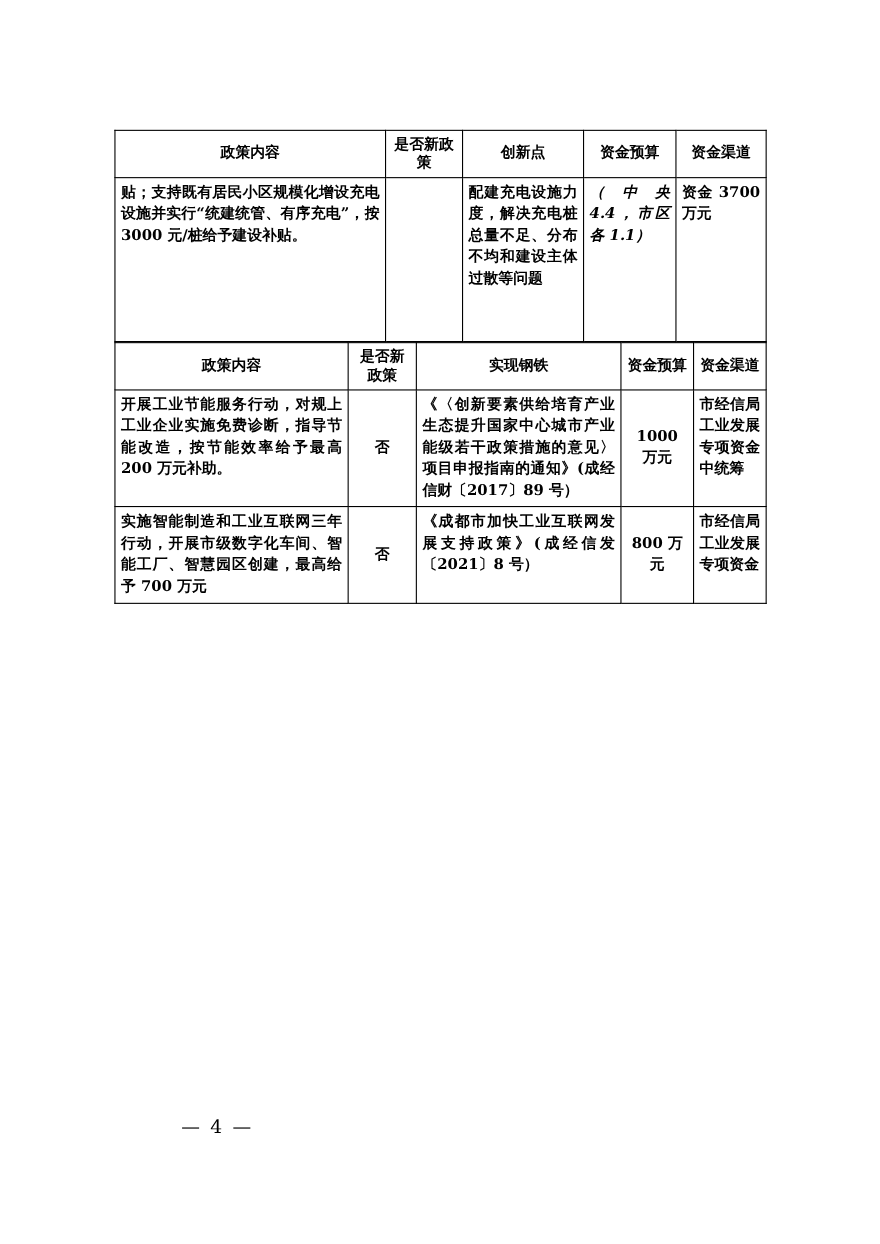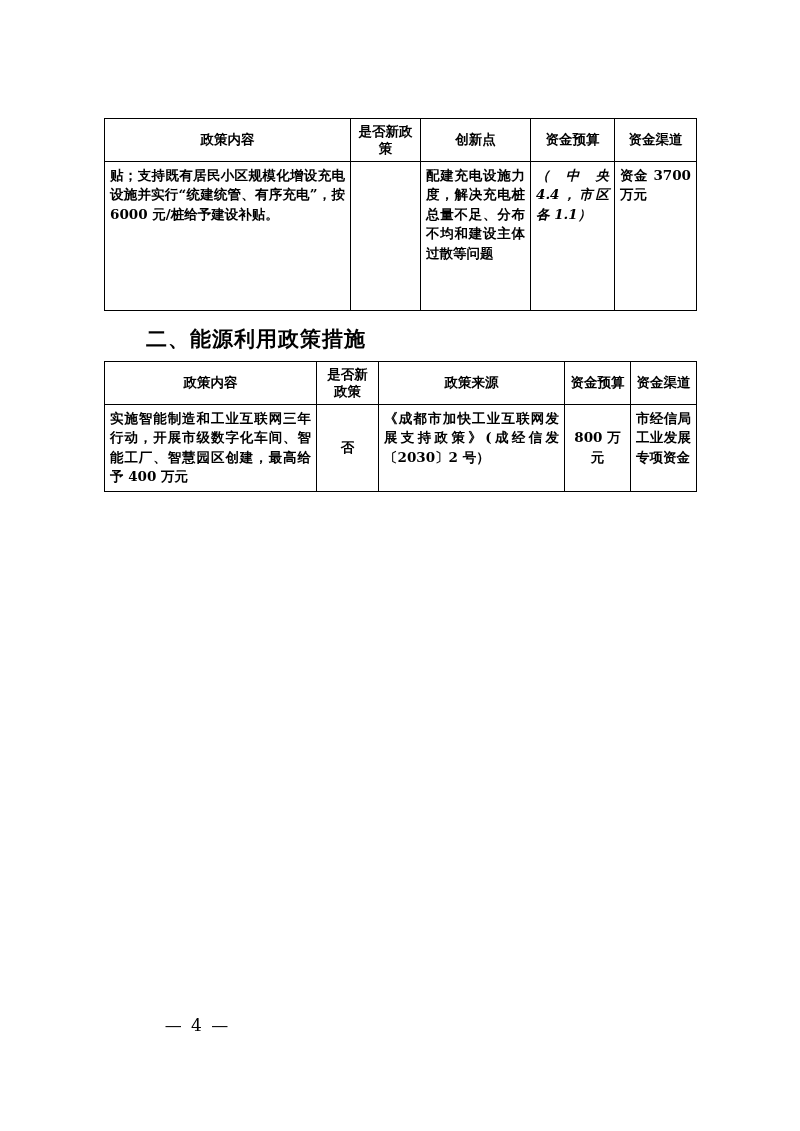--- a/index.html
+++ b/index.html
@@ -117,54 +117,60 @@
         <tr>
           <td>政策内容</td>
           <td style="line-height:1.25;">是否新政策</td>
           <td>创新点</td>
           <td>资金预算</td>
           <td>资金渠道</td>
         </tr>
       </thead>
       <tbody>
         <tr>
-          <td class="body-cell" style="height:140px;vertical-align:top;">贴；支持既有居民小区规模化增设充电设施并实行“统建统管、有序充电”，按 6000 元/桩给予建设补贴。</td>
+          <td class="body-cell" style="height:140px;vertical-align:top;">贴；支持既有居民小区规模化增设充电设施并实行“统建统管、有序充电”，按 3000 元/桩给予建设补贴。</td>
           <td class="center-cell"></td>
           <td class="body-cell" style="vertical-align:top;">配建充电设施力度，解决充电桩总量不足、分布不均和建设主体过散等问题</td>
           <td class="body-cell" style="vertical-align:top;font-style:italic;">（中央 4.4，市区各 1.1）</td>
           <td class="body-cell" style="vertical-align:top;margin-top:44px;">资金 3700 万元</td>
         </tr>
       </tbody>
     </table>
 
-    <div class="section-title">二、能源利用政策措施</div>
 
 
     <table class="doc-table tbl1">
       <colgroup>
         <col style="width:212px">
         <col style="width:62px">
         <col style="width:186px">
         <col style="width:66px">
         <col style="width:66px">
       </colgroup>
       <thead>
         <tr>
           <td>政策内容</td>
           <td style="line-height:1.25;">是否新政策</td>
-          <td>政策来源</td>
+          <td>实现钢铁</td>
           <td style="line-height:1.25;">资金预算</td>
           <td style="line-height:1.25;">资金渠道</td>
         </tr>
       </thead>
       <tbody>
         <tr>
-          <td class="body-cell" style="vertical-align:top;">实施智能制造和工业互联网三年行动，开展市级数字化车间、智能工厂、智慧园区创建，最高给予 400 万元</td>
+          <td class="body-cell" style="vertical-align:top;">开展工业节能服务行动，对规上工业企业实施免费诊断，指导节能改造，按节能效率给予最高 200 万元补助。</td>
           <td class="center-cell">否</td>
-          <td class="body-cell" style="vertical-align:top;">《成都市加快工业互联网发展支持政策》(成经信发〔2030〕2 号）</td>
+          <td class="body-cell" style="vertical-align:top;">《〈创新要素供给培育产业生态提升国家中心城市产业能级若干政策措施的意见〉项目申报指南的通知》(成经信财〔2017〕89 号）</td>
+          <td class="center-cell">1000 万元</td>
+          <td class="body-cell" style="vertical-align:top;">市经信局工业发展专项资金中统筹</td>
+        </tr>
+        <tr>
+          <td class="body-cell" style="vertical-align:top;">实施智能制造和工业互联网三年行动，开展市级数字化车间、智能工厂、智慧园区创建，最高给予 700 万元</td>
+          <td class="center-cell">否</td>
+          <td class="body-cell" style="vertical-align:top;">《成都市加快工业互联网发展支持政策》(成经信发〔2021〕8 号）</td>
           <td class="center-cell">800 万元</td>
           <td class="body-cell" style="vertical-align:top;margin-left:24px;">市经信局工业发展专项资金</td>
         </tr>
       </tbody>
     </table>
 
   </div>
 
   <div class="footer">
     <span class="footer-inner">— 4 —</span>

